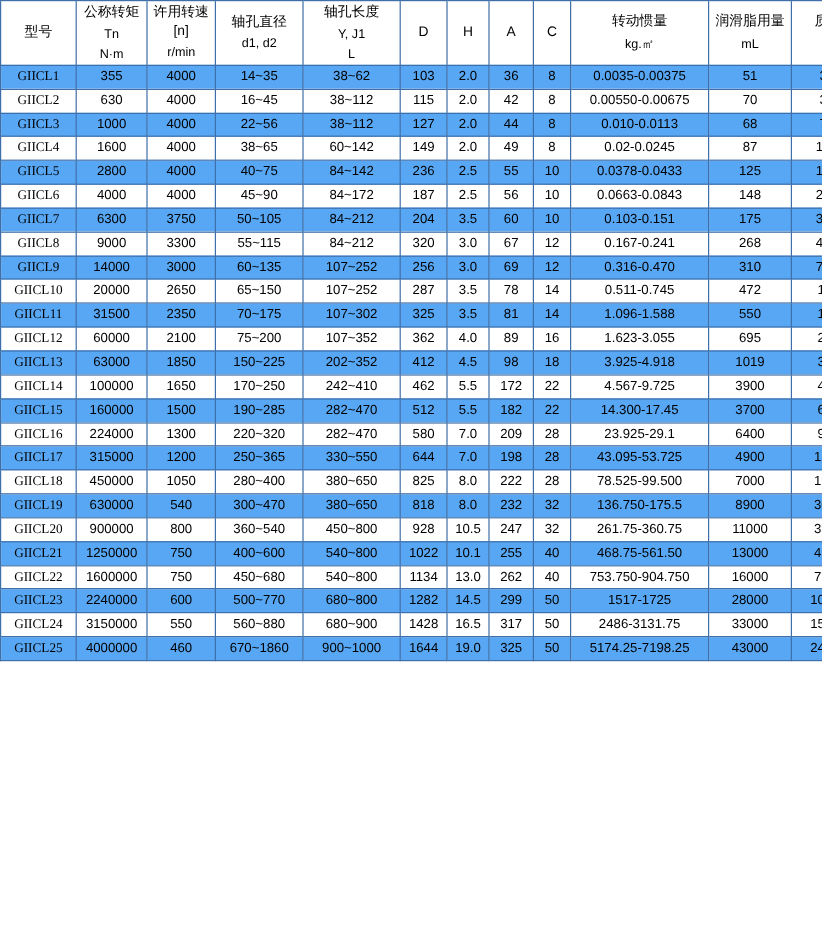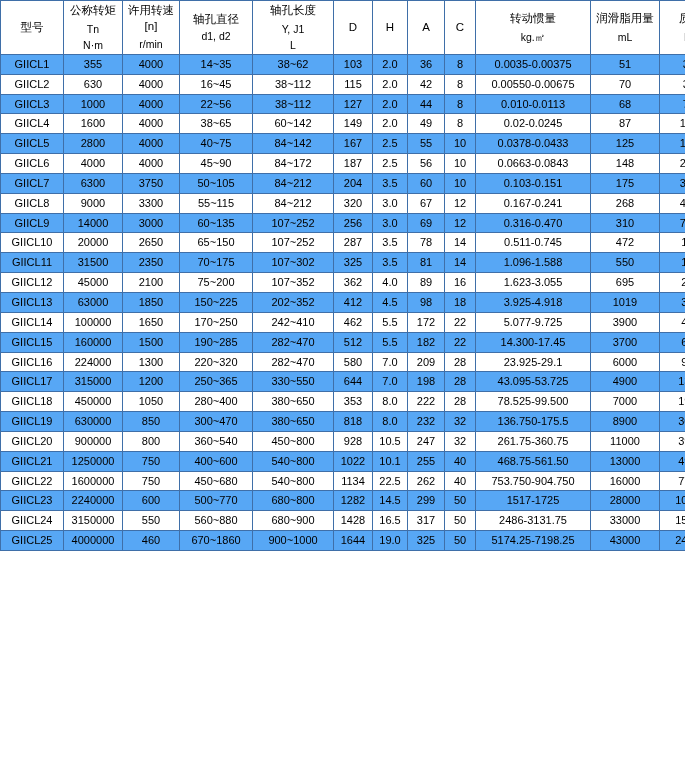--- a/index.html
+++ b/index.html
@@ -47,21 +47,21 @@
     font-size: 10.5px;
     margin-top: 2px;
   }
   tbody tr.alt td {
     background: #57a7f5;
     color: #000000;
   }
   tbody tr.plain td {
     background: #ffffff;
   }
-  .col-model { width: 60px; }
+  .col-model { width: 60px; font-family: Liberation Serif, serif; }
   .col-tn { width: 56px; }
   .col-n { width: 54px; margin-left: 22px; }
   .col-d12 { width: 70px; }
   .col-l { width: 78px; margin-left: 43px; }
   .col-D { width: 36px; }
   .col-H { width: 32px; }
   .col-A { width: 34px; }
   .col-C { width: 28px; }
   .col-J { width: 112px; }
   .col-ml { width: 66px; }
@@ -177,21 +177,21 @@
         <td class="col-J">0.02-0.0245</td>
         <td class="col-ml">87</td>
         <td class="col-kg">12.2</td>
       </tr>
       <tr class="alt">
         <td class="col-model">GIICL5</td>
         <td class="col-tn">2800</td>
         <td class="col-n">4000</td>
         <td class="col-d12">40~75</td>
         <td class="col-l">84~142</td>
-        <td class="col-D">167</td>
+        <td class="col-D">236</td>
         <td class="col-H">2.5</td>
         <td class="col-A">55</td>
         <td class="col-C">10</td>
         <td class="col-J">0.0378-0.0433</td>
         <td class="col-ml">125</td>
         <td class="col-kg">18.0</td>
       </tr>
       <tr class="plain">
         <td class="col-model">GIICL6</td>
         <td class="col-tn">4000</td>
@@ -271,21 +271,21 @@
         <td class="col-D">325</td>
         <td class="col-H">3.5</td>
         <td class="col-A">81</td>
         <td class="col-C">14</td>
         <td class="col-J">1.096-1.588</td>
         <td class="col-ml">550</td>
         <td class="col-kg">161</td>
       </tr>
       <tr class="plain">
         <td class="col-model">GIICL12</td>
-        <td class="col-tn">45000</td>
+        <td class="col-tn">60000</td>
         <td class="col-n">2100</td>
         <td class="col-d12">75~200</td>
         <td class="col-l">107~352</td>
         <td class="col-D">362</td>
         <td class="col-H">4.0</td>
         <td class="col-A">89</td>
         <td class="col-C">16</td>
         <td class="col-J">1.623-3.055</td>
         <td class="col-ml">695</td>
         <td class="col-kg">213</td>
@@ -307,21 +307,21 @@
       <tr class="plain">
         <td class="col-model">GIICL14</td>
         <td class="col-tn">100000</td>
         <td class="col-n">1650</td>
         <td class="col-d12">170~250</td>
         <td class="col-l">242~410</td>
         <td class="col-D">462</td>
         <td class="col-H">5.5</td>
         <td class="col-A">172</td>
         <td class="col-C">22</td>
-        <td class="col-J">5.077-9.725</td>
+        <td class="col-J">4.567-9.725</td>
         <td class="col-ml">3900</td>
         <td class="col-kg">476</td>
       </tr>
       <tr class="alt">
         <td class="col-model">GIICL15</td>
         <td class="col-tn">160000</td>
         <td class="col-n">1500</td>
         <td class="col-d12">190~285</td>
         <td class="col-l">282~470</td>
         <td class="col-D">512</td>
@@ -336,21 +336,21 @@
         <td class="col-model">GIICL16</td>
         <td class="col-tn">224000</td>
         <td class="col-n">1300</td>
         <td class="col-d12">220~320</td>
         <td class="col-l">282~470</td>
         <td class="col-D">580</td>
         <td class="col-H">7.0</td>
         <td class="col-A">209</td>
         <td class="col-C">28</td>
         <td class="col-J">23.925-29.1</td>
-        <td class="col-ml">6000</td>
+        <td class="col-ml">6400</td>
         <td class="col-kg">913</td>
       </tr>
       <tr class="alt">
         <td class="col-model">GIICL17</td>
         <td class="col-tn">315000</td>
         <td class="col-n">1200</td>
         <td class="col-d12">250~365</td>
         <td class="col-l">330~550</td>
         <td class="col-D">644</td>
         <td class="col-H">7.0</td>
@@ -359,32 +359,32 @@
         <td class="col-J">43.095-53.725</td>
         <td class="col-ml">4900</td>
         <td class="col-kg">1322</td>
       </tr>
       <tr class="plain">
         <td class="col-model">GIICL18</td>
         <td class="col-tn">450000</td>
         <td class="col-n">1050</td>
         <td class="col-d12">280~400</td>
         <td class="col-l">380~650</td>
-        <td class="col-D">353</td>
+        <td class="col-D">825</td>
         <td class="col-H">8.0</td>
         <td class="col-A">222</td>
         <td class="col-C">28</td>
         <td class="col-J">78.525-99.500</td>
         <td class="col-ml">7000</td>
         <td class="col-kg">1948</td>
       </tr>
       <tr class="alt">
         <td class="col-model">GIICL19</td>
         <td class="col-tn">630000</td>
-        <td class="col-n">850</td>
+        <td class="col-n">540</td>
         <td class="col-d12">300~470</td>
         <td class="col-l">380~650</td>
         <td class="col-D">818</td>
         <td class="col-H">8.0</td>
         <td class="col-A">232</td>
         <td class="col-C">32</td>
         <td class="col-J">136.750-175.5</td>
         <td class="col-ml">8900</td>
         <td class="col-kg">3026</td>
       </tr>
@@ -416,21 +416,21 @@
         <td class="col-ml">13000</td>
         <td class="col-kg">4977</td>
       </tr>
       <tr class="plain">
         <td class="col-model">GIICL22</td>
         <td class="col-tn">1600000</td>
         <td class="col-n">750</td>
         <td class="col-d12">450~680</td>
         <td class="col-l">540~800</td>
         <td class="col-D">1134</td>
-        <td class="col-H">22.5</td>
+        <td class="col-H">13.0</td>
         <td class="col-A">262</td>
         <td class="col-C">40</td>
         <td class="col-J">753.750-904.750</td>
         <td class="col-ml">16000</td>
         <td class="col-kg">7738</td>
       </tr>
       <tr class="alt">
         <td class="col-model">GIICL23</td>
         <td class="col-tn">2240000</td>
         <td class="col-n">600</td>

